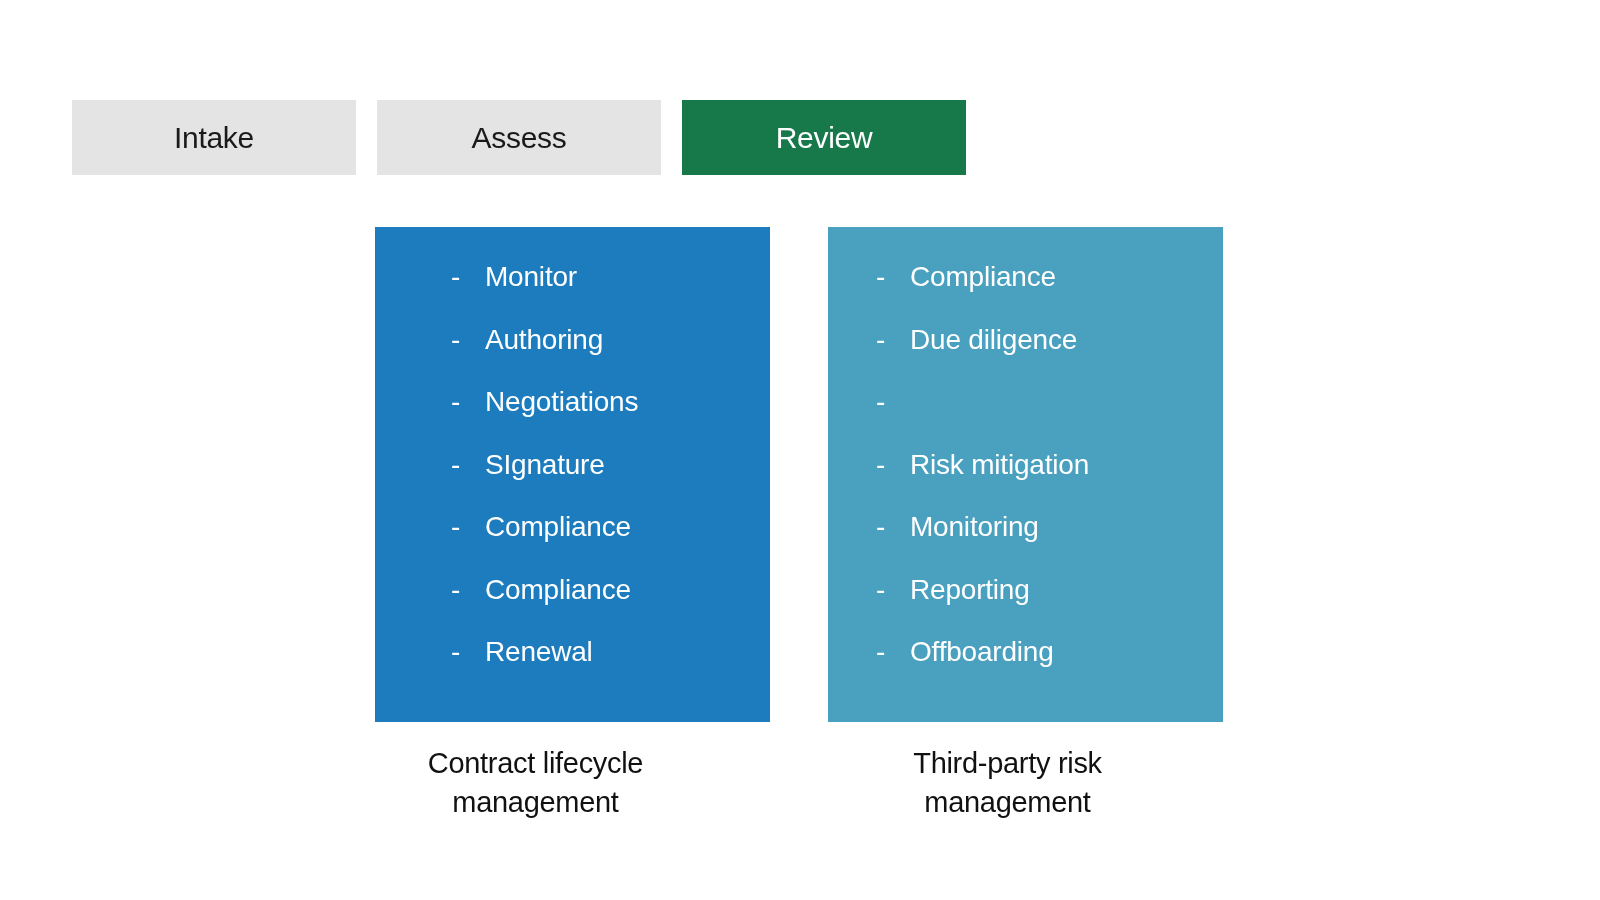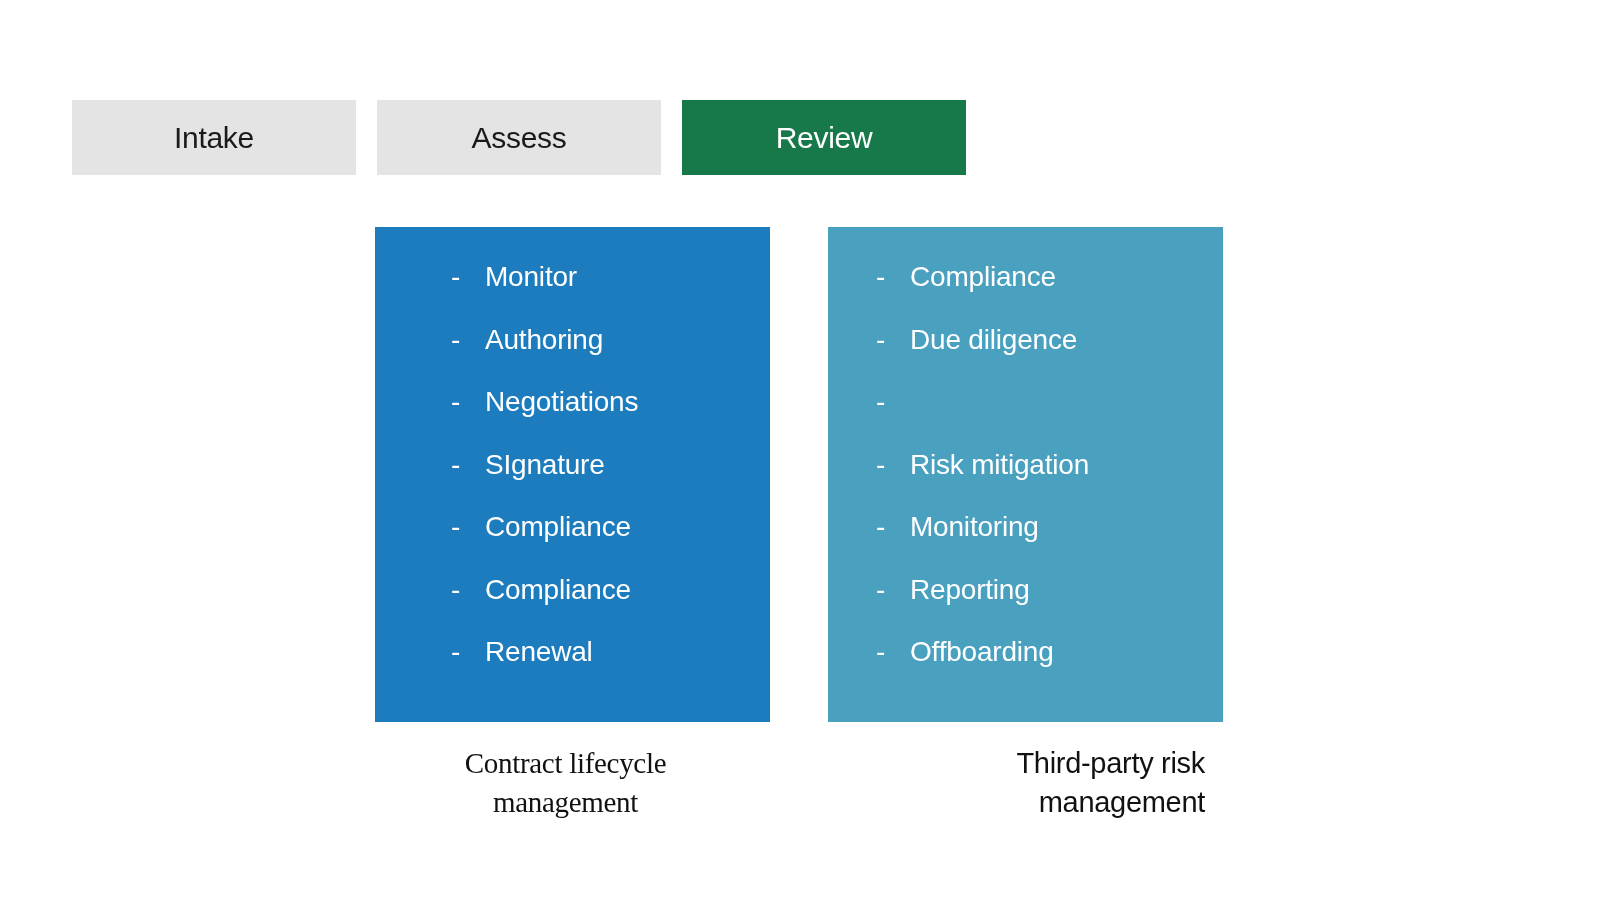--- a/index.html
+++ b/index.html
@@ -45,22 +45,22 @@
   }
   .panel .dash { display: inline-block; width: 34px; }
 
   
   .caption {
     position: absolute; top: 744px; width: 395px;
     text-align: center;
     color: var(--color-caption_text, #111111);
     font-size: 29px; line-height: 39px; letter-spacing: -0.3px;
   }
-  .caption.blue-cap { left: 368px; font-family: Liberation Serif, serif; }
-  .caption.teal-cap { left: 810px; text-align: right; }
+  .caption.blue-cap { left: 338px; }
+  .caption.teal-cap { left: 810px; }
 </style>
 </head>
 <body>
 
 <div class="canvas">
 
   <div class="stage-row">
     <div class="stage inactive">
       <span>Intake</span>
     </div>

